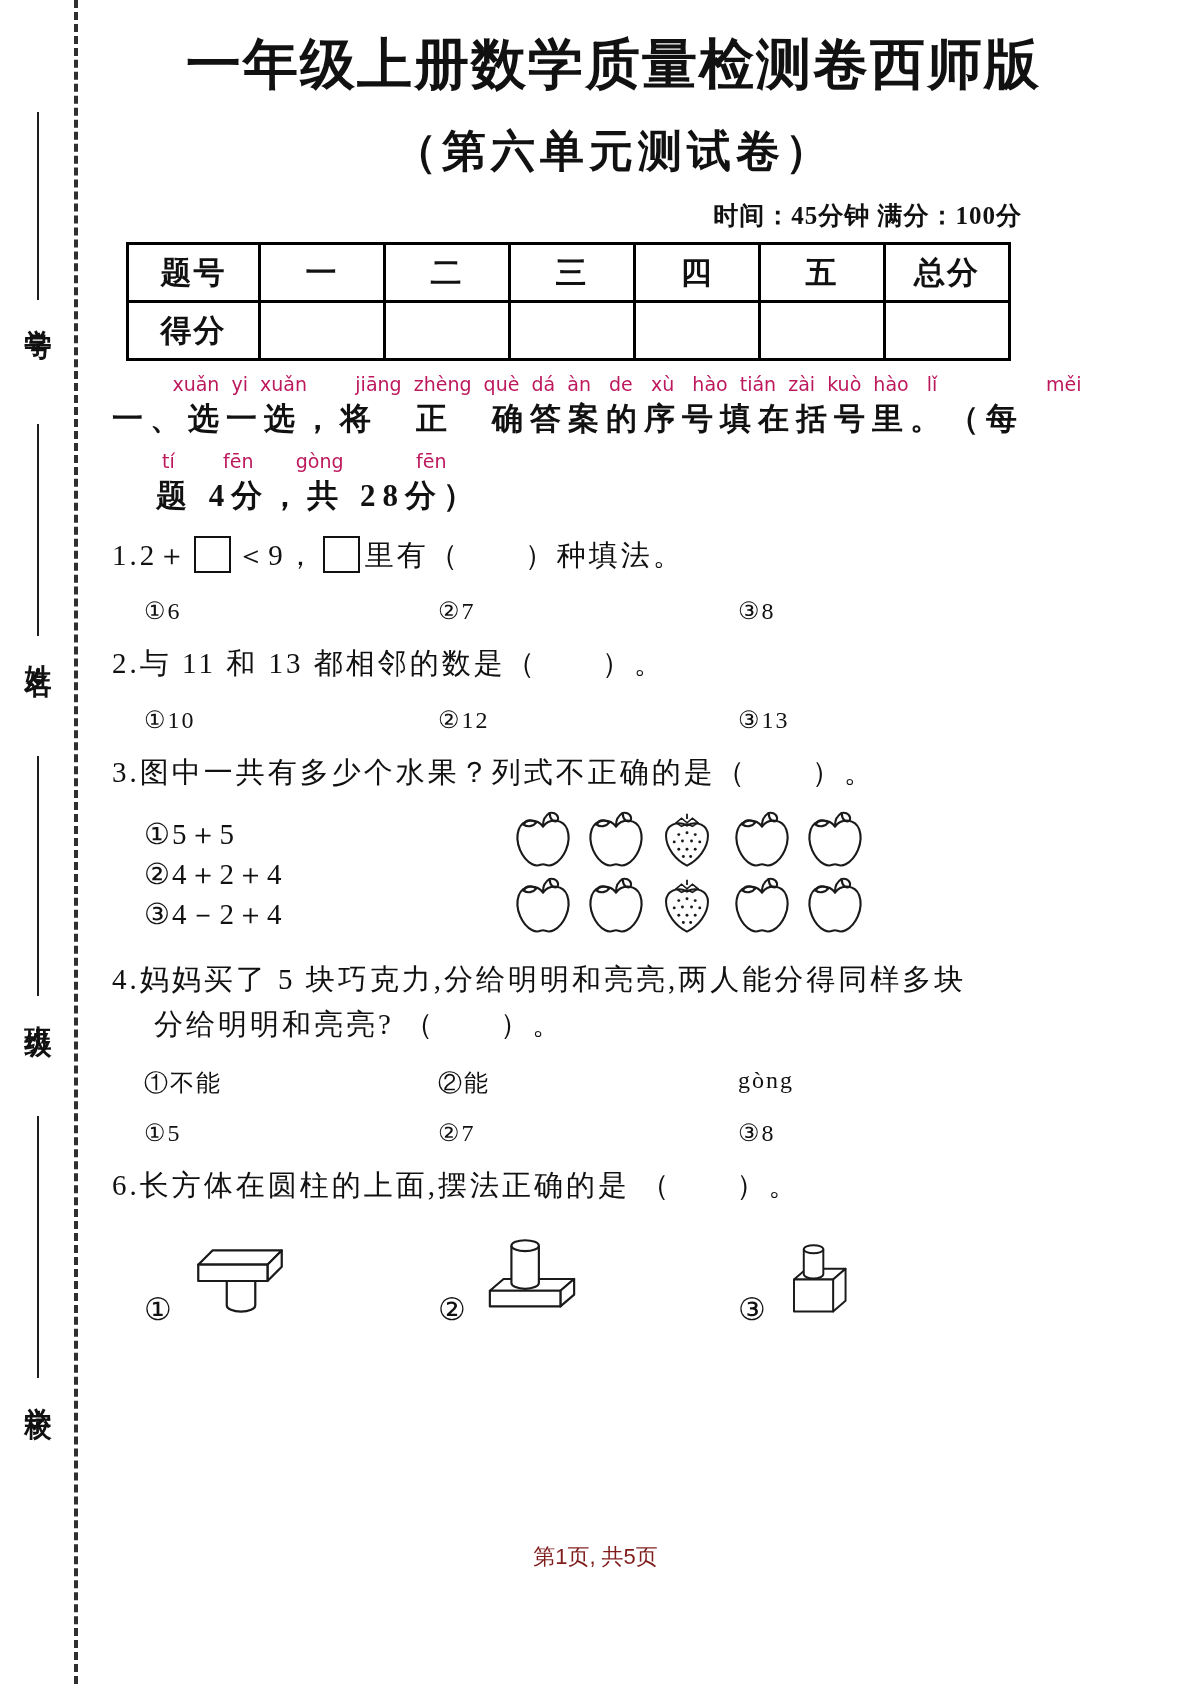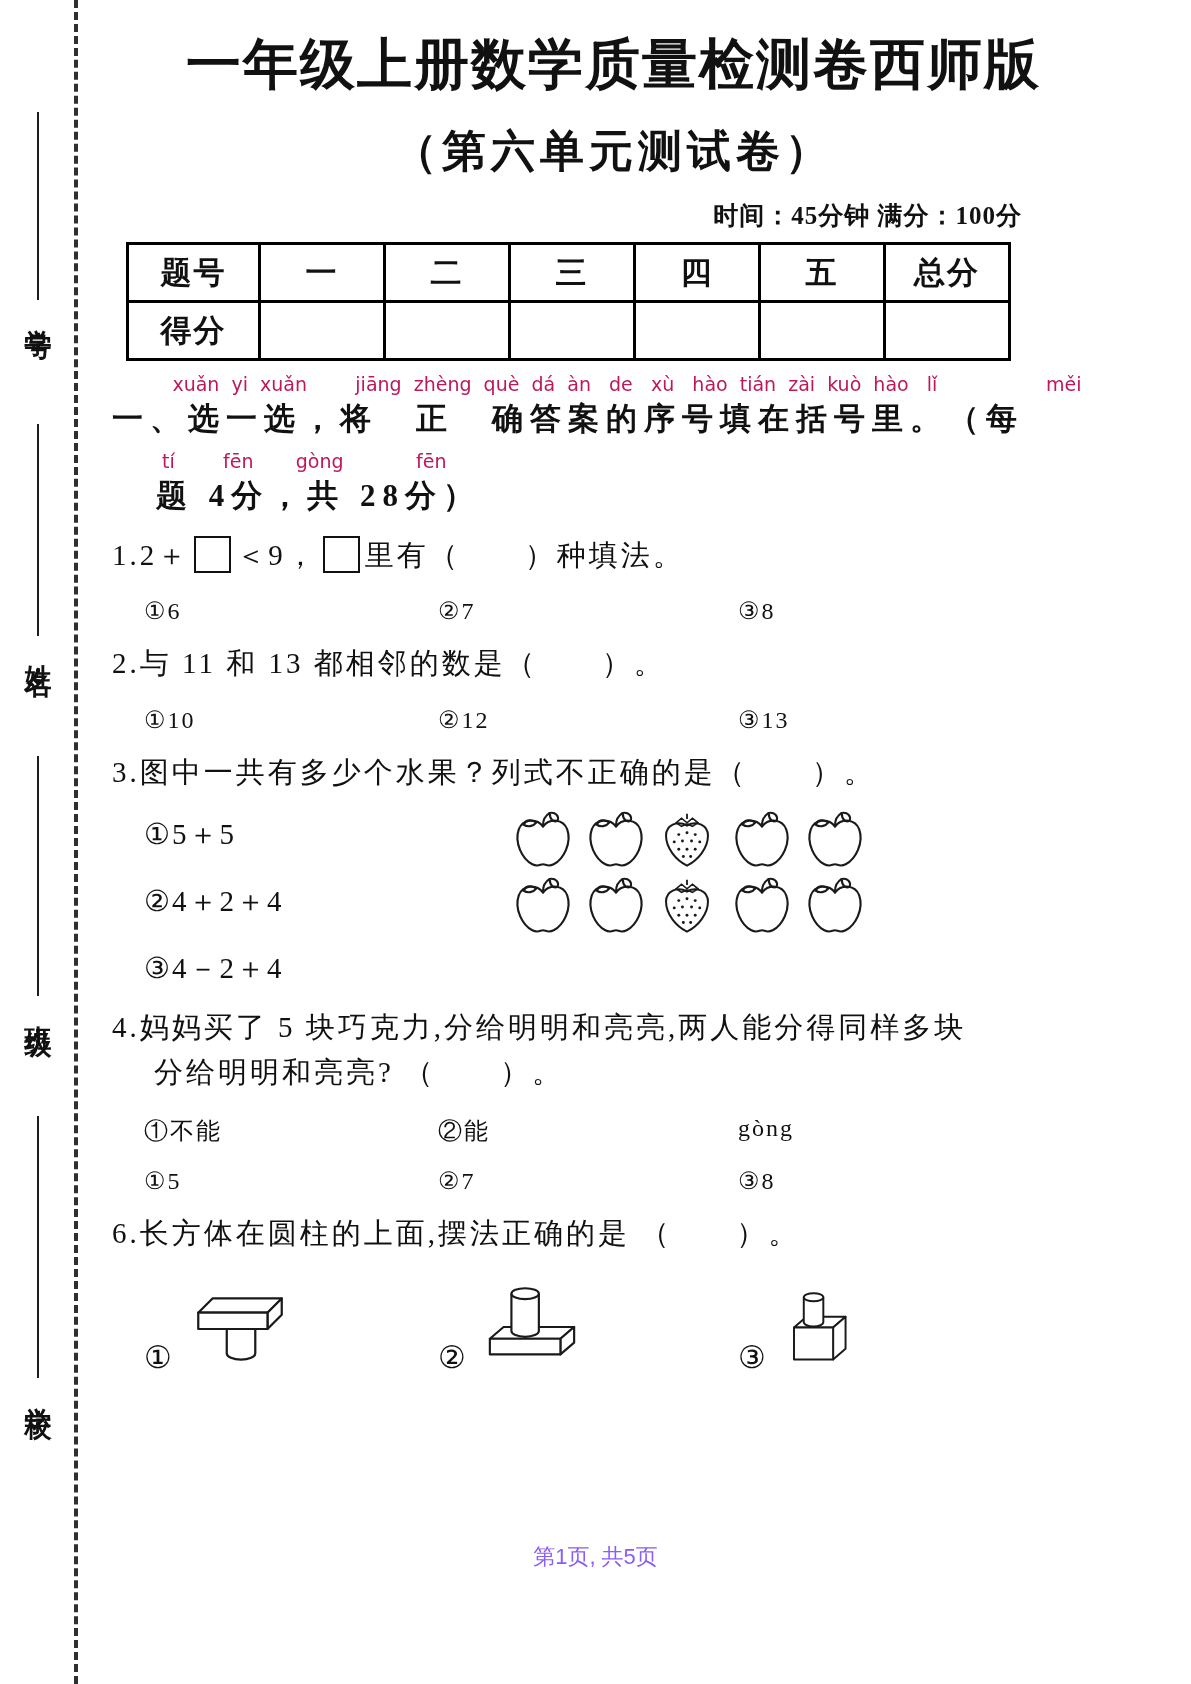--- a/index.html
+++ b/index.html
@@ -40,34 +40,34 @@
 
   .q { margin:16px 0 6px 12px; }
   .qtext { font-size:29px; line-height:1.55; letter-spacing:3px; }
   .opts { display:flex; margin:20px 0 8px 32px; font-size:24px; letter-spacing:2px; }
   .o1 { width:294px; } .o2 { width:300px; }
   .fillbox { display:inline-block; width:37px; height:37px; border:2px solid #111;
              vertical-align:-8px; margin:0 5px; background:#fff; }
 
   .q3wrap { display:flex; margin-top:16px; }
   .q3opts { width:366px; margin-left:32px; font-size:29px; letter-spacing:2px;
-            display:flex; flex-direction:column; gap:27px; padding-top:4px; }
+            display:flex; flex-direction:column; padding-top:4px; }
   .fruits { display:flex; flex-direction:column; gap:2px; }
   .fruit-row { display:flex; gap:5px; }
   .fruit { display:inline-block; width:68px; height:64px; }
 
   .q4line2 { margin-left:42px; }
 
   .q6row { display:flex; align-items:flex-end; margin:22px 0 0 32px; }
   .q6opt { display:flex; align-items:flex-end; gap:12px; font-size:31px; }
   .q6a { width:294px; } .q6b { width:300px; }
   .shape { display:inline-block; line-height:0; }
 
   .footer { position:absolute; left:0; right:0; top:1542px; text-align:center; font-size:22px;
-            font-family:"Liberation Sans","DejaVu Sans",sans-serif; color:#8b5cf6; }
+            font-family:"Liberation Sans","DejaVu Sans",sans-serif; color:#7f1d1d; }
 </style>
 </head>
 <body>
 
 <div class="binding"></div>
 
 <div class="mf mf1">
   <div class="mf-line"></div>
   <div class="mf-label">学号：</div>
 </div>

